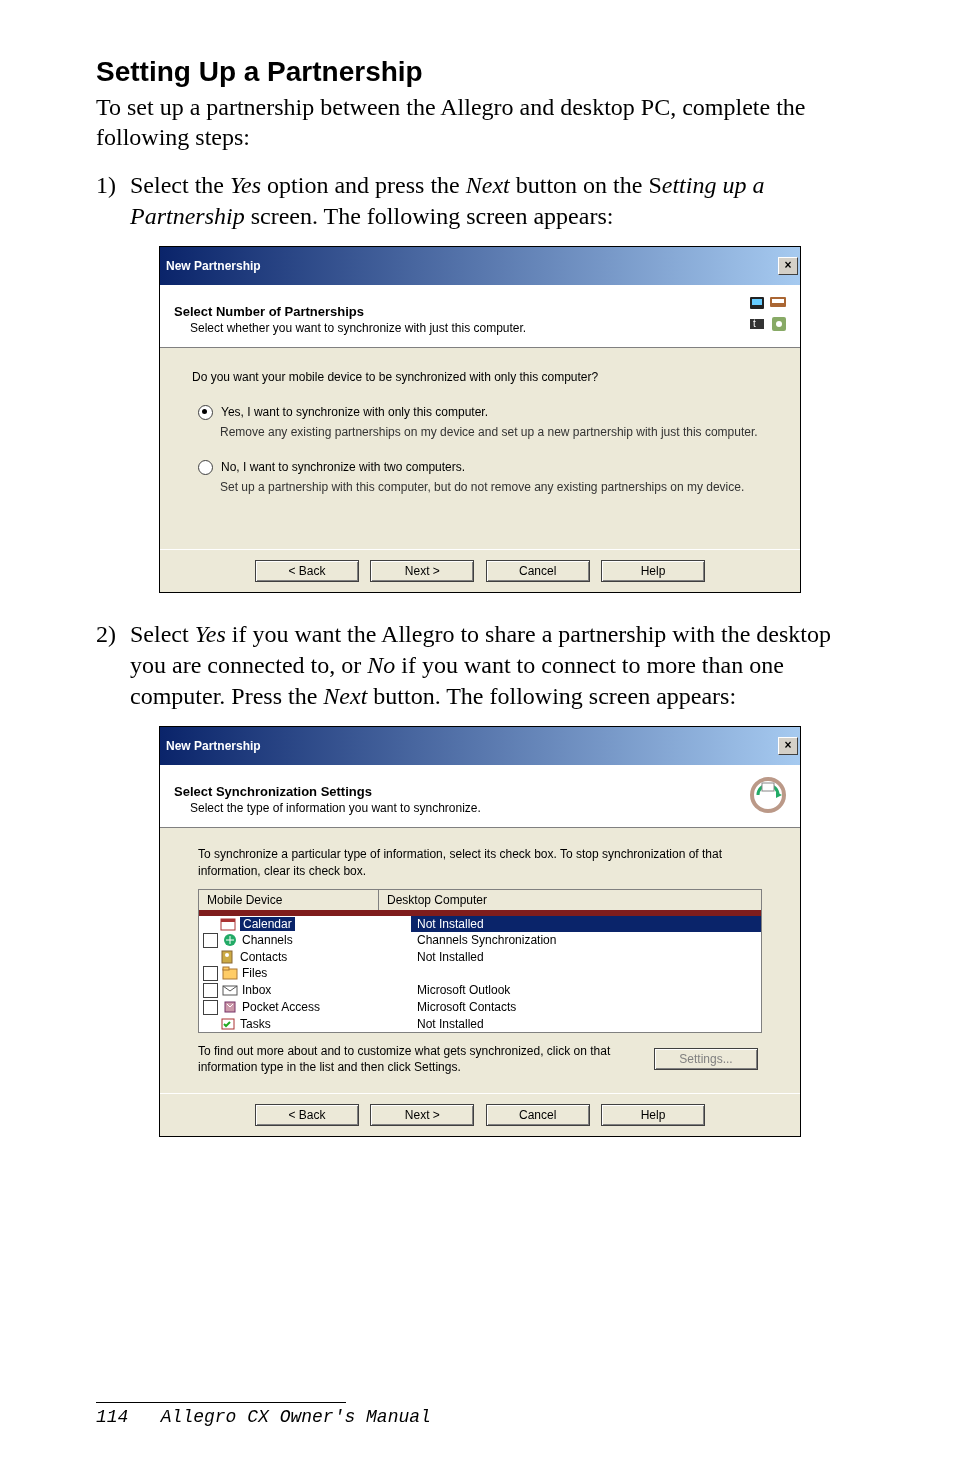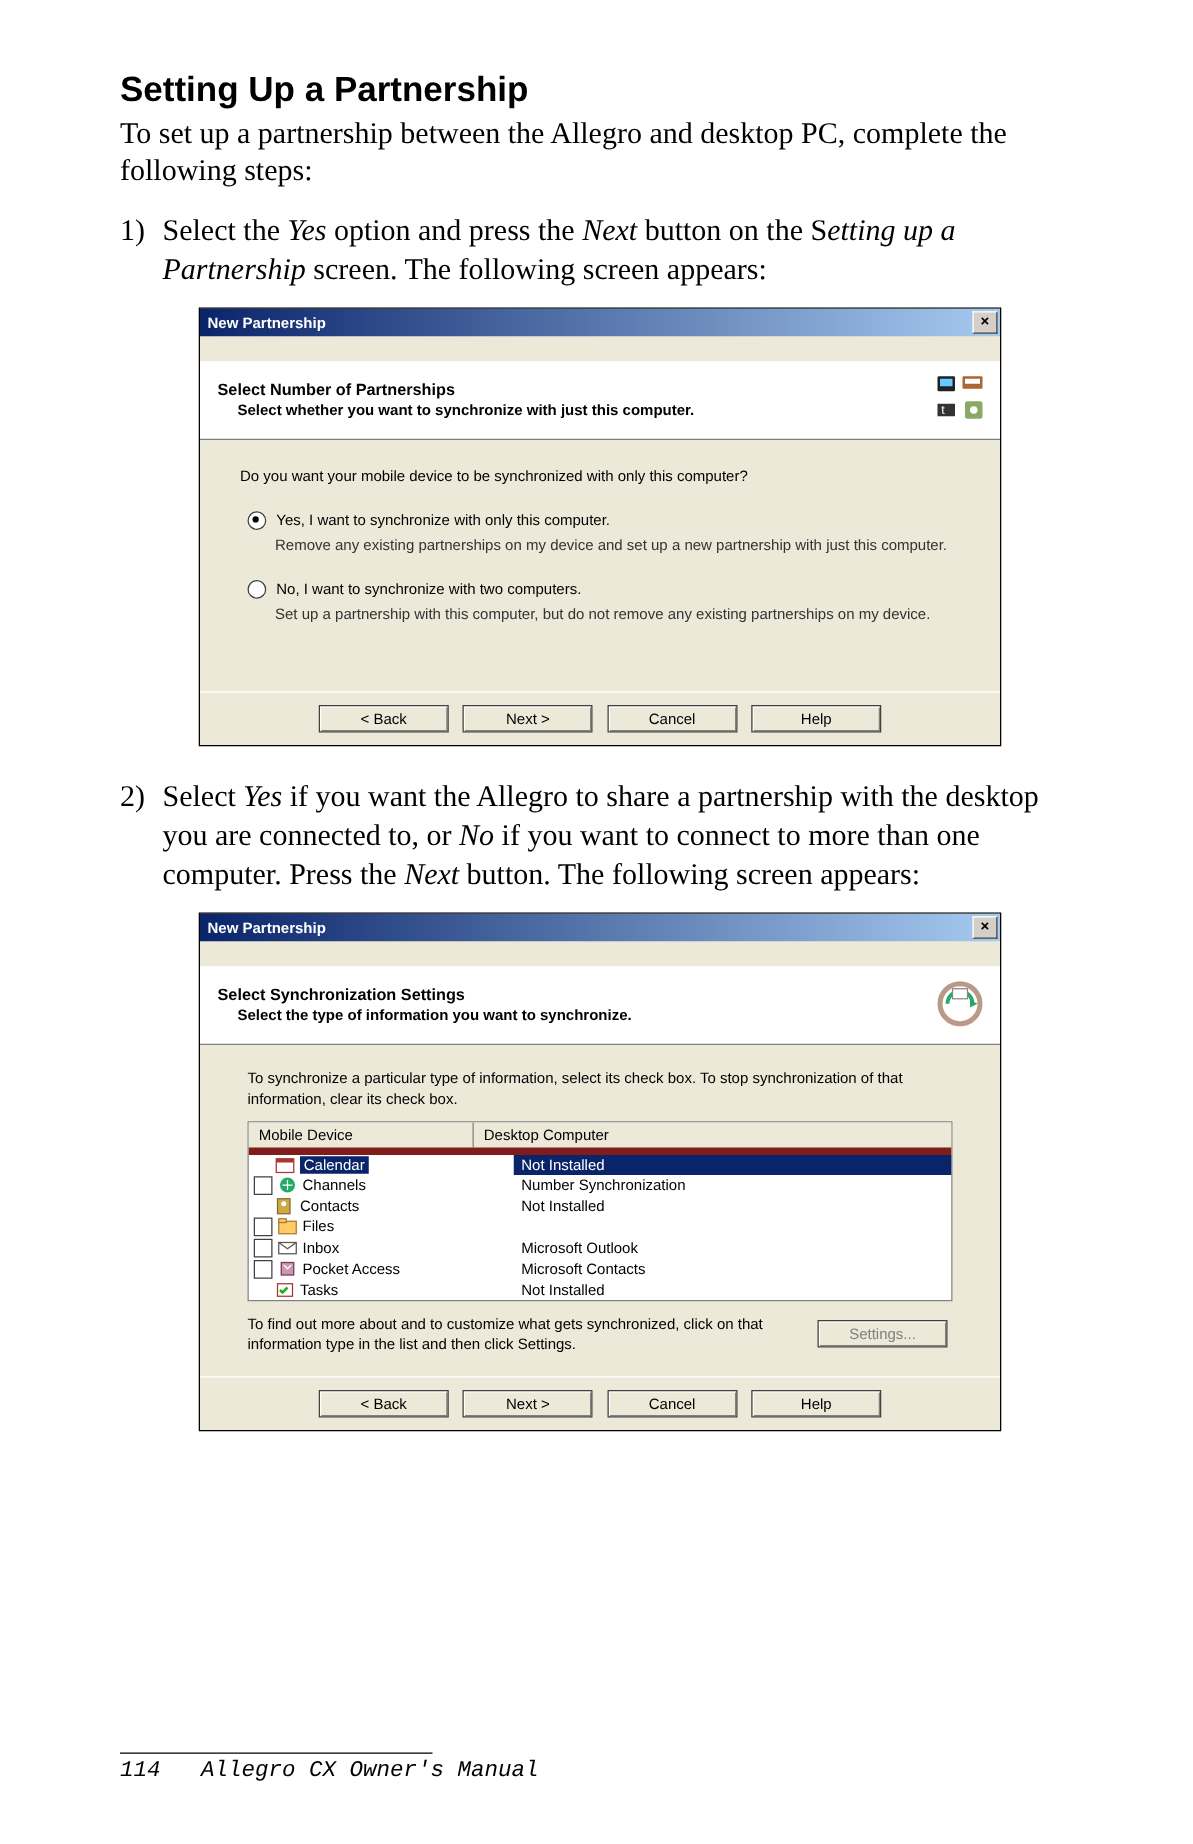--- a/index.html
+++ b/index.html
@@ -5,27 +5,27 @@
   html,body{margin:0;padding:0;background:#fff;font-family:Georgia,'Times New Roman',serif;color:#000;}
   .page{width:954px;min-height:1475px;box-sizing:border-box;padding:56px 90px 30px 96px;position:relative;}
   .h2{font-family:Arial,Helvetica,sans-serif;font-weight:bold;font-size:28px;margin:0 0 4px 0;}
   .body-text{font-size:24px;line-height:1.25;margin:0 0 18px 0;}
   .list{margin:0;padding:0;list-style:none;}
   .list-item{display:flex;font-size:24px;line-height:1.3;margin-bottom:10px;}
   .list-num{width:34px;flex:none;}
   .list-body{flex:1;}
   em, .it{font-style:italic;}
   .dialog{width:640px;margin:14px auto 26px auto;border:1px solid #000;background:#ece9d8;font-family:Tahoma,Arial,sans-serif;font-size:12px;color:#000;}
-  .titlebar{display:flex;align-items:center;background:#0a246a;background:linear-gradient(to right,#0a246a,#a6caf0);color:#fff;height:22px;padding:0 2px 0 6px;}
+  .titlebar{display:flex;align-items:center;background:#0a246a;background:linear-gradient(to right,#0a246a,#a6caf0);color:#fff;height:38px;padding:0 2px 0 6px;}
   .titlebar .title{font-weight:bold;font-size:12px;flex:1;}
   .titlebar .close{width:18px;height:16px;background:#d4d0c8;border:1px solid #fff;border-right-color:#404040;border-bottom-color:#404040;color:#000;text-align:center;line-height:14px;font-family:Arial,sans-serif;font-weight:bold;font-size:12px;}
-  .dlg-head{display:flex;align-items:center;background:#fff;border-bottom:1px solid #808080;padding:10px 12px 12px 14px;margin-top:20px;}
+  .dlg-head{display:flex;align-items:flex-end;background:#fff;border-bottom:1px solid #808080;padding:10px 12px 12px 14px;}
   .dlg-head .texts{flex:1;}
   .dlg-head .ht{font-weight:bold;font-size:13px;margin-bottom:2px;}
-  .dlg-head .hs{font-size:12px;padding-left:16px;font-weight:bold;}
+  .dlg-head .hs{font-size:12px;padding-left:16px;}
   .head-icon{width:40px;height:40px;flex:none;margin-left:8px;}
   .dlg-body{padding:16px 28px 14px 28px;}
   .q{margin:6px 0 20px 4px;}
   .opt{margin:0 0 4px 10px;display:flex;align-items:center;}
   .radio{width:13px;height:13px;border:1px solid #404040;border-radius:50%;background:#fff;margin:1px 8px 0 0;flex:none;position:relative;}
   .radio.sel::after{content:"";position:absolute;left:3px;top:3px;width:5px;height:5px;background:#000;border-radius:50%;}
   .opt-lab{font-size:12px;}
   .opt-desc{margin:4px 0 18px 32px;font-size:12px;line-height:1.35;color:#333;}
   .btnrow{background:#ece9d8;border-top:1px solid #fff;padding:10px 14px;text-align:center;}
   .btn{display:inline-block;min-width:82px;padding:3px 10px;margin:0 4px;background:#ece9d8;border:1px solid #404040;box-shadow:inset 1px 1px 0 #fff,inset -1px -1px 0 #808080;font-family:Tahoma,Arial,sans-serif;font-size:12px;text-align:center;}
@@ -156,21 +156,21 @@
             </div>
             <div class="lv-row">
               <div class="c1">
                 <span class="chk"></span>
                 <span class="ico"><svg viewBox="0 0 16 14">
                     <circle cx="8" cy="7" r="6" fill="#2a6"></circle>
                     <path d="M4 7h8M8 3v8" stroke="#fff"></path>
                   </svg></span>
                 <span class="name">Channels</span>
               </div>
-              <div class="c2">Number Synchronization</div>
+              <div class="c2">Channels Synchronization</div>
             </div>
             <div class="lv-row">
               <div class="c1">
                 <span class="sp"></span>
                 <span class="ico"><svg viewBox="0 0 16 14">
                     <rect x="2" y="1" width="10" height="12" fill="#ca4" stroke="#863"></rect>
                     <circle cx="7" cy="5" r="2" fill="#fff"></circle>
                   </svg></span>
                 <span class="name">Contacts</span>
               </div>

